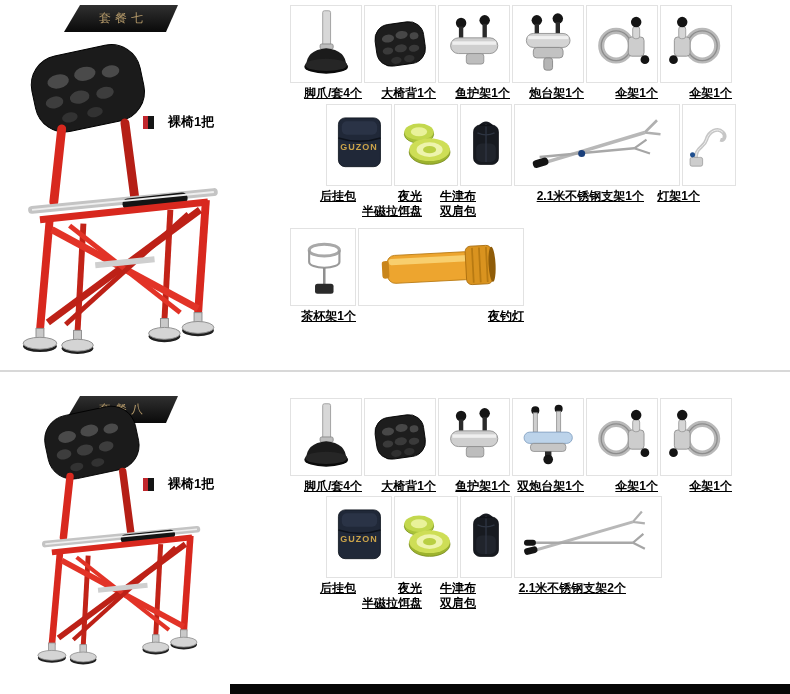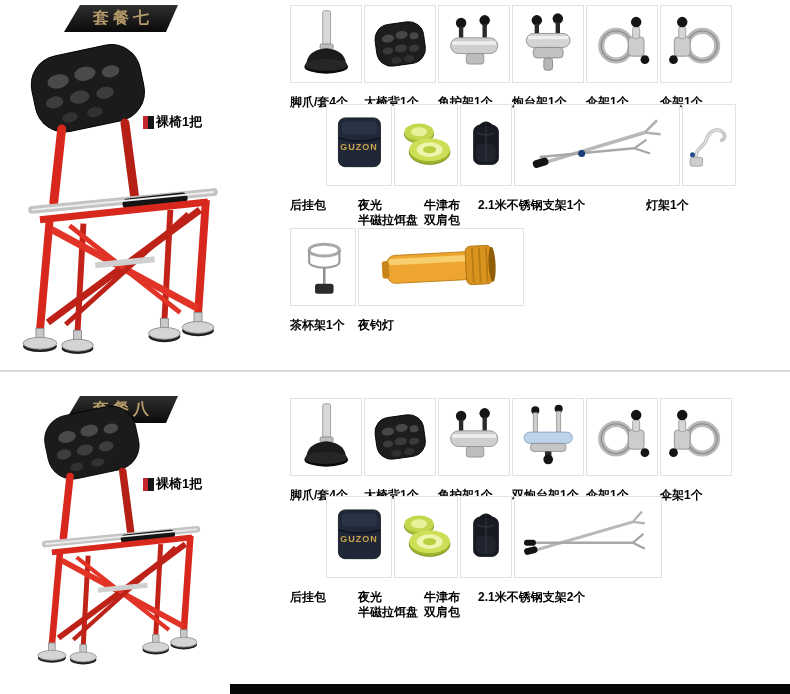--- a/index.html
+++ b/index.html
@@ -11,27 +11,27 @@
   .pkg { position:absolute; left:0; width:790px; }
   #pkg7 { top:0; height:371px; }
   #pkg8 { top:391px; height:293px; }
 
   .banner {
     position:absolute; left:64px; top:5px; width:114px; height:27px;
     background:linear-gradient(180deg,#303030,#0a0a0a);
     clip-path:polygon(16px 0, 100% 0, calc(100% - 12px) 100%, 0 100%);
     display:flex; align-items:center; justify-content:center;
   }
-  .banner span { color:#b59a6a; font-size:16px; font-weight:bold; letter-spacing:4px; padding-left:4px; }
+  .banner span { color:#b59a6a; font-size:12px; font-weight:normal; letter-spacing:4px; padding-left:4px; }
 
   .chair { position:absolute; }
   #pkg7 .chair { left:2px; top:36px; width:232px; height:326px; }
   #pkg8 .chair { left:2px; top:8px;  width:230px; height:272px; }
 
-  .chair-label { position:absolute; font-size:13px; font-weight:bold; display:flex; align-items:center; gap:2px;justify-content:space-between; }
+  .chair-label { position:absolute; font-size:13px; font-weight:bold; display:flex; align-items:center; gap:14px;justify-content:space-between; }
   #pkg7 .chair-label { left:143px; top:113px; }
   #pkg8 .chair-label { left:143px; top:84px; }
   .tag { display:inline-block; width:11px; height:13px;
          background:linear-gradient(90deg,#c1272d 0 45%, #151515 45% 100%); }
 
   .row { position:absolute; display:flex; gap:2px; align-items:flex-start; }
   #pkg7 .r1 { left:290px; top:5px; }
   #pkg7 .r2 { left:290px; top:104px; }
   #pkg7 .r3 { left:290px; top:228px; }
   #pkg8 .r1 { left:290px; top:7px; }
@@ -41,22 +41,22 @@
   .w72{width:72px} .w66{width:66px} .w84{width:64px} .w64{width:52px}
   .w166{width:166px} .w74{width:54px} .w186{width:148px}
   .imgbox {
     border:1px solid #e2e2e2; background:#fff; width:100%;
     display:flex; align-items:center; justify-content:center; position:relative;
   }
   .h78 .imgbox { height:78px; }
   .h82 .imgbox { height:82px;margin-left:36px; }
   .thumb { width:92%; height:92%; display:block; }
   .mir { transform:scaleX(-1); }
-  .cap { text-align:left; font-size:12px; font-weight:600; color:#000;
-         line-height:1.25; margin-top:12px; white-space:pre-line; }
+  .cap { text-align:right; font-size:12px; font-weight:600; color:#000;
+         line-height:1.25; margin-top:3px; white-space:pre-line;text-decoration:underline; }
   .nowrap { white-space:nowrap; }
   .brand { position:absolute; left:0; right:0; top:46%; text-align:center;
            color:#c9a24a; font-size:9px; font-weight:bold; letter-spacing:1px; }
 
   .divider { position:absolute; left:0; top:370px; width:790px; height:2px; background:#d8d8d8; }
   .bottom-bar { position:absolute; left:230px; top:684px; width:560px; height:10px; background:#070707; }
   .defs { position:absolute; width:0; height:0; overflow:hidden; }
 </style>
 </head>
 <body>

